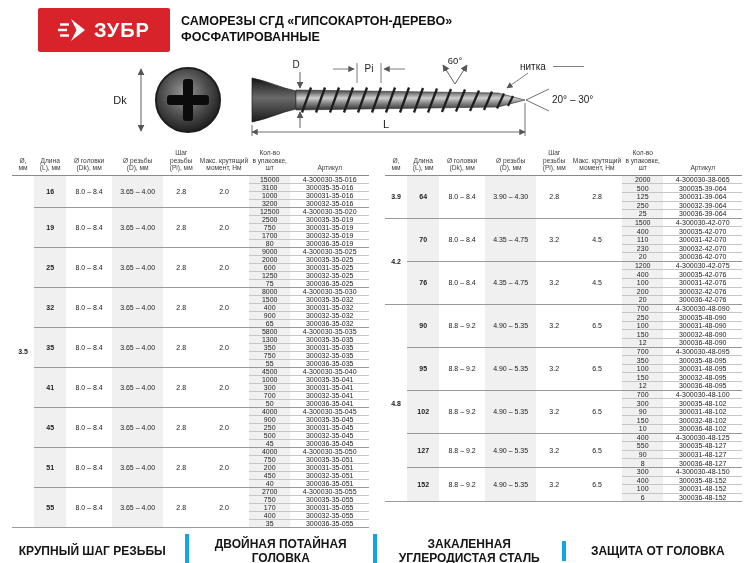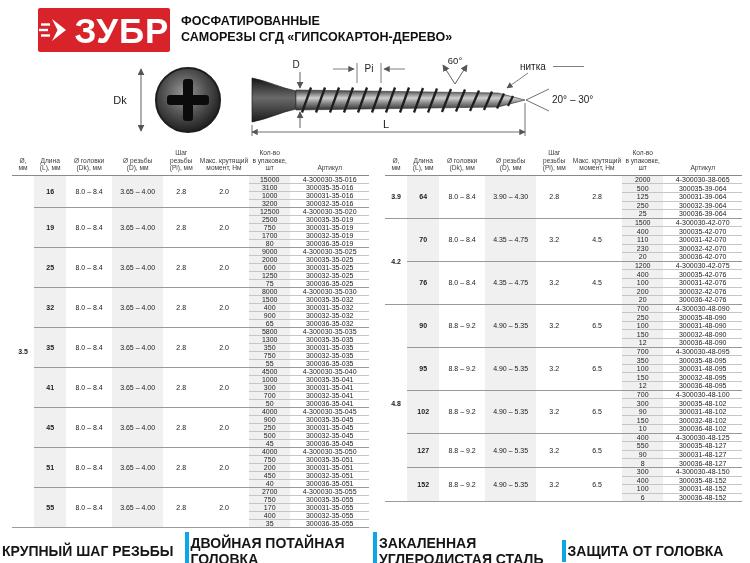--- a/index.html
+++ b/index.html
@@ -7,21 +7,21 @@
   .page {
     position:relative; width:750px; height:563px; background:#ffffff;
     font-family:"Liberation Sans", sans-serif; overflow:hidden; color:#1a1a1a;
   }
   
   .logo {
     position:absolute; left:38px; top:8px; width:132px; height:44px;
     display:flex; align-items:center; justify-content:center; gap:6px;
     border-radius:2px;
   }
-  .logo-text { color:#fff; font-weight:bold; font-size:35px; letter-spacing:1px; line-height:1; }
+  .logo-text { color:#fff; font-weight:bold; font-size:20px; letter-spacing:1px; line-height:1; }
   .title { position:absolute; left:181px; top:13px; font-weight:bold; font-size:12.5px; line-height:16px; color:#101010; }
   
   .diagram { position:absolute; left:0; top:56px; width:750px; height:92px; }
   .diagram text { font-family:"Liberation Sans", sans-serif; fill:#1c1c1c; }
   
   .tables { position:absolute; left:12px; top:148px; width:730px; display:flex; gap:16px; }
   .tbl-wrap { width:357px; }
   table.spec-table { border-collapse:collapse; table-layout:fixed; width:100%; border-bottom:1px solid #9b9b9b; }
   .spec-table th {
     font-size:6.6px; font-weight:normal; color:#3c3c3c; line-height:7.6px;
@@ -31,43 +31,43 @@
   .t0 td { height:7px; }
   .t1 td { height:8.6px; }
   .c-dia   { font-weight:bold; font-size:9px; }
   .c-len   { font-weight:bold; font-size:8.6px; background:#f0f0f0; }
   .c-thread{ background:#f0f0f0; }
   .c-qty   { background:#f0f0f0; }
   tr.len-start td { border-top:1px solid #999999; }
   tr.pack-row .c-qty, tr.pack-row .c-sku { border-top:1px solid #c6c6c6; }
   
   .footer { position:absolute; left:0; top:539px; width:750px; height:24px; display:flex; align-items:center; }
-  .footer-item { flex:1; text-align:left; font-weight:bold; font-size:14px; color:#151515; }
+  .footer-item { flex:1; text-align:center; font-weight:bold; font-size:12px; color:#151515; }
   .footer-item + .footer-item { border-left:4px solid #0ea5e9; }
   .footer-item span { display:inline-block; padding:3px 2px; }
 </style>
 </head>
 <body>
 
 <div class="page">
 
   <div class="logo" id="logo-box" style="background: rgb(216, 35, 42);">
     <svg width="30" height="30" viewBox="0 0 30 30">
       <g stroke="#ffffff" stroke-width="2.4" fill="none">
         <line x1="2" y1="9.5" x2="11" y2="9.5"></line>
         <line x1="0" y1="15" x2="9" y2="15"></line>
         <line x1="2" y1="20.5" x2="11" y2="20.5"></line>
       </g>
       <path d="M13,4 L27,15 L13,26 L18.5,15 Z" fill="#ffffff"></path>
     </svg>
     <div class="logo-text">ЗУБР</div>
   </div>
   <div class="title">
+    <div>САМОРЕЗЫ СГД «ГИПСОКАРТОН-ДЕРЕВО»</div>
     <div>ФОСФАТИРОВАННЫЕ</div>
-    <div>САМОРЕЗЫ СГД «ГИПСОКАРТОН-ДЕРЕВО»</div>
   </div>
 
   <svg class="diagram" viewBox="0 0 750 92">
     <defs>
       <marker id="arrE" viewBox="0 0 10 10" refX="9" refY="5" markerWidth="7" markerHeight="7" orient="auto">
         <path d="M0,0 L10,5 L0,10 Z" fill="#555"></path>
       </marker>
       <marker id="arrS" viewBox="0 0 10 10" refX="1" refY="5" markerWidth="7" markerHeight="7" orient="auto">
         <path d="M10,0 L0,5 L10,10 Z" fill="#555"></path>
       </marker>

